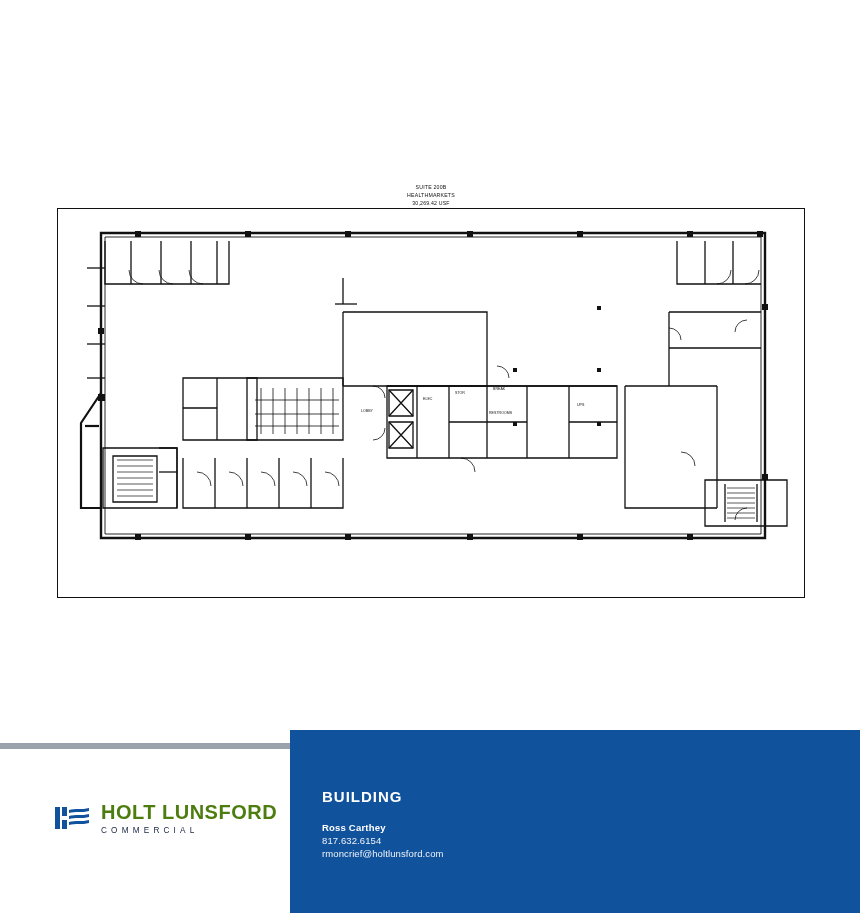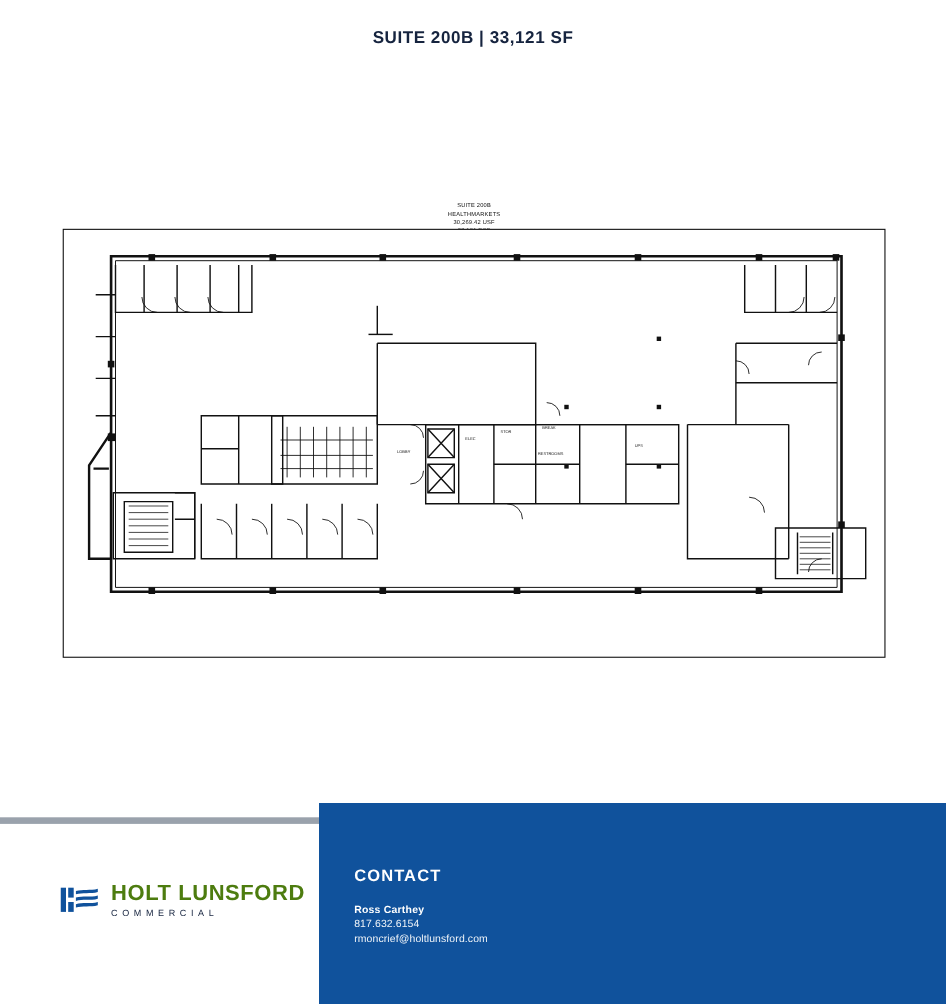--- a/index.html
+++ b/index.html
@@ -146,21 +146,20 @@
     font-size: 8.2px;
     color: #16243f;
     letter-spacing: 4.2px;
     margin-top: 4px;
   }
 </style>
 </head>
 <body>
 
 <div class="header">
-  <div class="line2">SUITE 200B  |  33,121 SF</div>
 </div>
 
 <div class="plan-wrap">
 
   <div class="suite-label">
     <div>SUITE 200B</div>
     <div>HEALTHMARKETS</div>
     <div>30,269.42 USF</div>
     <div>33,121 RSF</div>
   </div>
@@ -354,21 +353,21 @@
         <path d="M14 17 C20 15 27 17 34 15 L34 18 C27 20 20 18 14 20 Z"></path>
       </g>
     </svg>
     <div class="logo-text">
       <div class="l1">HOLT LUNSFORD</div>
       <div class="l2">COMMERCIAL</div>
     </div>
   </div>
 
   <div class="footer-blue">
-    <div class="contact-title">CONTACT</div>
+    <div class="contact-title">BUILDING</div>
 
     <div class="contacts">
       <div class="contact-col">
         <div class="nm">Ross Carthey</div>
         <div class="ph">817.632.6154</div>
         <div class="em">rmoncrief@holtlunsford.com</div>
       </div>
     </div>
   </div>
 </div>

